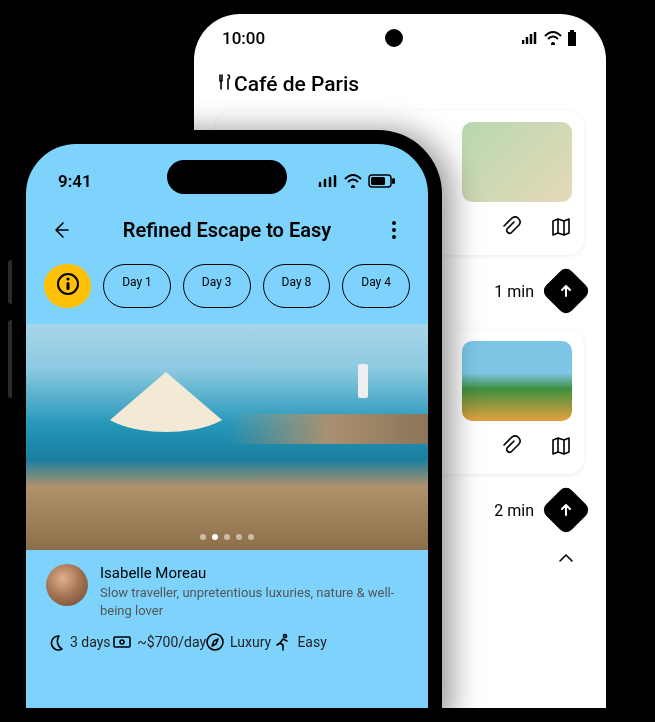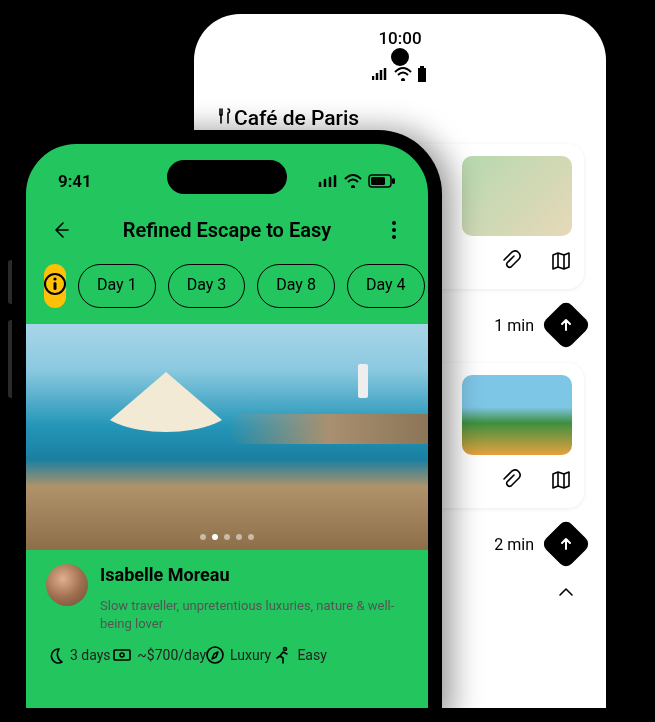--- a/index.html
+++ b/index.html
@@ -31,21 +31,20 @@
     overflow: hidden;
     position: relative;
   }
   .back-status {
     display: flex;
     justify-content: space-between;
     align-items: center;
     padding: 14px 28px;
     font-size: 17px;
     font-weight: 500;
-    flex-direction: column;
   }
   .back-camera {
     width: 18px; height: 18px; border-radius: 50%; background: #000;
     border: 4px solid #000;
   }
   .back-sig {
     display: flex; gap: 4px; align-items: center;
   }
   .back-body { padding: 10px 22px; }
   .back-header {
@@ -106,21 +105,21 @@
     content:"";
     position:absolute;
     left:-4px;
     width:4px;
     background:#2a2a2a;
     border-radius:3px 0 0 3px;
   }
   .phone-front::before { top:130px; height:44px; }
   .phone-front::after  { top:190px; height:78px; }
   .phone-front-screen {
-    background: #22c55e;
+    background: #7dd3fc;
     border-radius: 50px 50px 0 0;
     width: 100%;
     height: 100%;
     overflow: hidden;
     position: relative;
   }
   .dynamic-island {
     position: absolute;
     top: 16px; left: 50%; transform: translateX(-50%);
     width: 120px; height: 34px; background: #000; border-radius: 20px;
@@ -141,21 +140,21 @@
     font-size: 20px; font-weight: 600; flex: 1; text-align: center;
     margin: 0 6px;
   }
   .icon-btn { width: 28px; height:28px; display:flex; align-items:center; justify-content:center; cursor:pointer; }
 
   .chips {
     display: flex; gap: 12px; padding: 6px 18px 16px 18px; overflow: hidden;
   }
   .chip {
     border: 1px solid #000; border-radius: 24px; padding: 10px 18px;
-    font-size: 16px; white-space: nowrap; cursor:pointer;
+    font-size: 12px; white-space: nowrap; cursor:pointer;
   }
   .chip.active {
     background: #FFC107; border: none; width: 48px; height: 44px;
     border-radius: 24px; padding: 0;
     display: flex; align-items: center; justify-content: center;
     font-size: 20px; font-weight: bold;
   }
 
   .hero {
     height: 226px;
@@ -195,22 +194,22 @@
   .dots span.on { background:#fff; }
 
   .author {
     display:flex; gap:12px; padding:14px 20px 8px 20px; align-items:flex-start;
   }
   .avatar {
     width:42px; height:42px; border-radius:50%;
     background: radial-gradient(circle at 40% 35%, #e0b090 0%, #a07050 50%, #6b4a36 100%);
     flex-shrink:0;
   }
-  .author-name { font-size:18px; font-weight:700; }
-  .author-bio  { font-size:13px; color:#555; line-height:1.35; margin-top:12px; }
+  .author-name { font-size:15px; font-weight:400; }
+  .author-bio  { font-size:13px; color:#555; line-height:1.35; margin-top:2px; }
 
   .meta {
     display:grid; grid-template-columns:1fr 1fr 1fr 1fr 1fr;
     padding:6px 20px; font-size:14px; color:#222; row-gap:14px;
   }
   .meta div { display:flex; align-items:center; gap:6px; }
   .meta svg { width:18px; height:18px; flex-shrink:0; }
 
   
   .ico { stroke:#000; fill:none; stroke-width:1.6; stroke-linecap:round; stroke-linejoin:round; }

